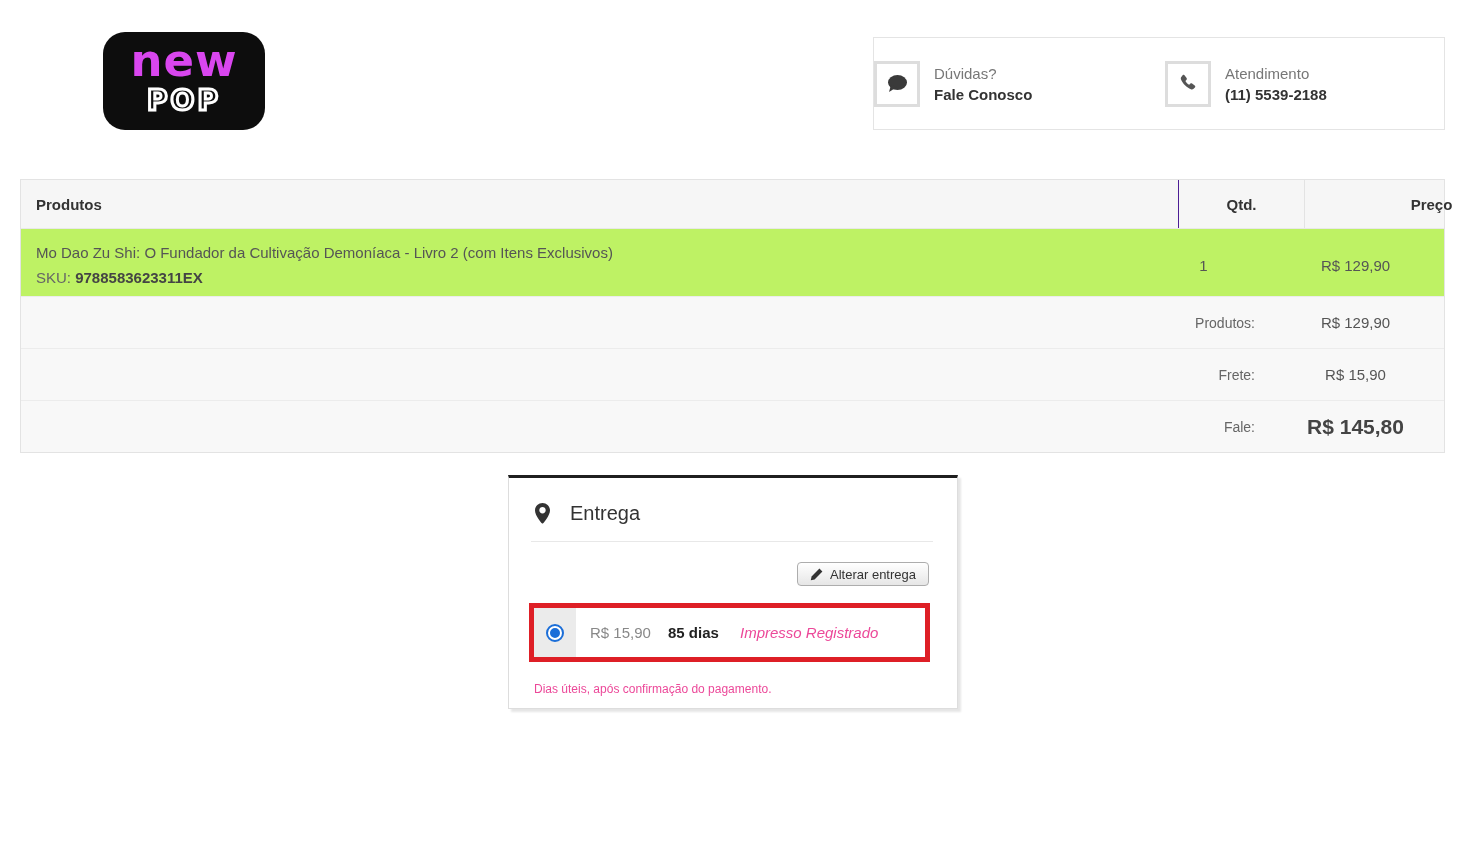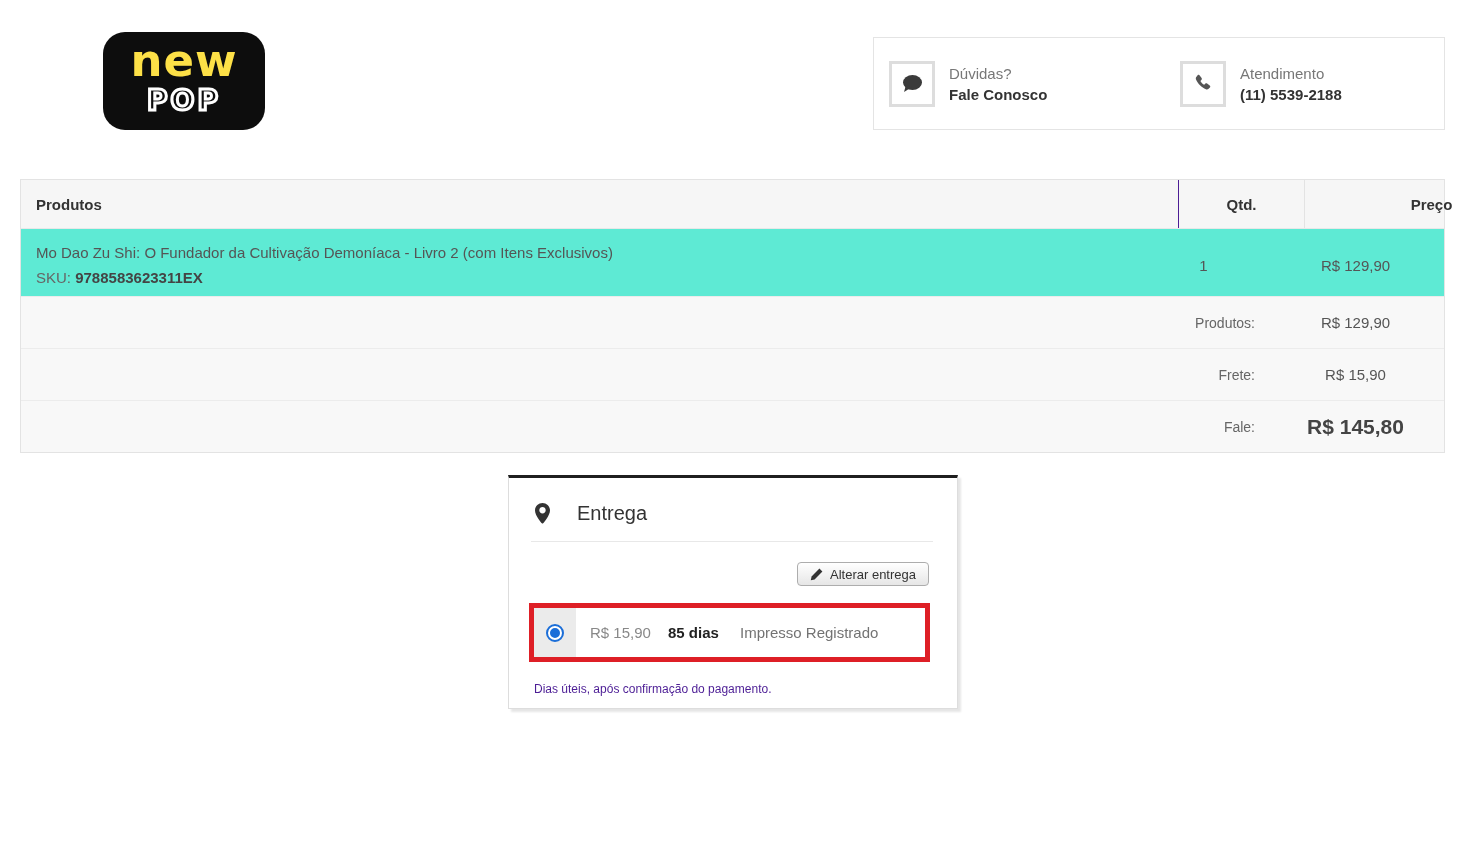--- a/index.html
+++ b/index.html
@@ -8,73 +8,73 @@
     font-family:"Liberation Sans","DejaVu Sans",sans-serif;color:#333;
     overflow:hidden;
   }
   
   .logo{
     position:absolute;left:103px;top:32px;width:162px;height:98px;
     background:#0d0d0d;border-radius:22px;display:flex;flex-direction:column;
     align-items:center;justify-content:center;cursor:pointer;
   }
   .logo .l1{
-    font-weight:800;font-size:45px;line-height:40px;color:#fde047;
+    font-weight:800;font-size:45px;line-height:40px;color:#d946ef;
     letter-spacing:1px;font-family:"DejaVu Sans",sans-serif;
   }
   .logo .l2{
     font-weight:800;font-size:28px;line-height:40px;letter-spacing:3px;
     color:#fff;-webkit-text-fill-color:#0d0d0d;-webkit-text-stroke:3px #fff;
     font-family:"DejaVu Sans",sans-serif;
   }
   .contact-box{
     position:absolute;left:873px;top:37px;width:572px;height:93px;
     border:1px solid #e4e4e4;box-sizing:border-box;display:flex;align-items:center;
   }
   .contact-item{display:flex;align-items:center;gap:14px;}
-  .contact-item.c1{margin-left:15px;width:268px;}
+  .contact-item.c1{width:268px;}
   .contact-item.c2{margin-left:23px;}
   .icon-frame{
     width:40px;height:40px;border:3px solid #ddd;background:#fff;
     display:flex;align-items:center;justify-content:center;flex:0 0 auto;
   }
   .contact-text .t1{font-size:15px;color:#777;line-height:21px;}
   .contact-text .t2{font-size:15px;color:#333;font-weight:bold;line-height:21px;}
   
   .order-table{
     position:absolute;left:20px;top:179px;width:1425px;
     border:1px solid #e3e3e3;box-sizing:border-box;font-size:15px;
   }
   .tbl-row{display:grid;grid-template-columns:1119px 127px 177px;}
   .tbl-head{background:#f6f6f6;height:48px;font-weight:bold;color:#333;gap:38px;}
   .tbl-head>div{display:flex;align-items:center;box-sizing:border-box;}
   .th-products{padding-left:15px;}
   .th-qty{justify-content:center;border-left:1px solid #4c1d95;border-right:1px solid #e3e3e3;}
   .th-price{justify-content:center;}
-  .item-row{background:#5eead4;height:67px;border-top:1px solid #e8e8e8;}
+  .item-row{background:#bef264;height:67px;border-top:1px solid #e8e8e8;}
   .item-cell{padding:11px 15px;box-sizing:border-box;}
   .item-title{color:#555;line-height:25px;cursor:pointer;}
   .item-sku{color:#666;line-height:25px;}
   .item-sku b{color:#444;}
   .item-qty,.item-price{display:flex;align-items:center;justify-content:center;color:#555;}
   .sum-row{background:#f8f8f8;height:51px;border-top:1px solid #ececec;}
   .sum-label{
     grid-column:1/3;display:flex;align-items:center;justify-content:flex-end;
     padding-right:12px;color:#666;font-size:14px;box-sizing:border-box;
   }
   .sum-value{display:flex;align-items:center;justify-content:center;color:#555;}
   .sum-row.total .sum-value{font-size:21px;font-weight:bold;color:#444;}
   
   .delivery{
     position:absolute;left:508px;top:475px;width:450px;height:234px;
     background:#fff;border:1px solid #ddd;border-top:3px solid #1f1f1f;
     box-sizing:border-box;box-shadow:3px 3px 2px rgba(0,0,0,0.10);
   }
   .delivery-head{
-    display:flex;align-items:center;gap:27px;margin:24px 24px 0 26px;
+    display:flex;align-items:center;gap:20px;margin:24px 24px 0 26px;
     font-size:20px;color:#333;font-weight:500;
   }
   .delivery-divider{height:1px;background:#e8e8e8;margin:16px 24px 0 22px;}
   .btn-row{display:flex;justify-content:flex-end;margin:20px 28px 0 0;}
   .btn{
     display:inline-flex;align-items:center;gap:7px;height:24px;padding:0 12px;
     font-size:13px;color:#333;border:1px solid #adadad;border-radius:4px;
     background:linear-gradient(#ffffff,#e6e6e6);cursor:pointer;
     font-family:"Liberation Sans","DejaVu Sans",sans-serif;
   }
@@ -87,22 +87,22 @@
     width:42px;background:#ebebeb;display:flex;align-items:center;justify-content:center;
     flex:0 0 auto;
   }
   .radio{
     width:10px;height:10px;border-radius:50%;background:#1b6ed8;
     border:2px solid #fff;outline:2px solid #1b6ed8;cursor:pointer;
   }
   .ship-texts{display:flex;align-items:center;font-size:15px;padding-left:14px;gap:0;}
   .ship-price{color:#888;width:78px;}
   .ship-days{color:#222;font-weight:bold;width:72px;}
-  .ship-method{color:#737373;}
-  .ship-note{margin:20px 0 0 25px;font-size:12px;color:#4c1d95;}
+  .ship-method{color:#ec4899;font-style:italic;}
+  .ship-note{margin:20px 0 0 25px;font-size:12px;color:#ec4899;}
   svg{display:block;}
 </style>
 </head>
 <body>
 
 <div class="logo">
   <div class="l1">new</div>
   <div class="l2">POP</div>
 </div>
 

